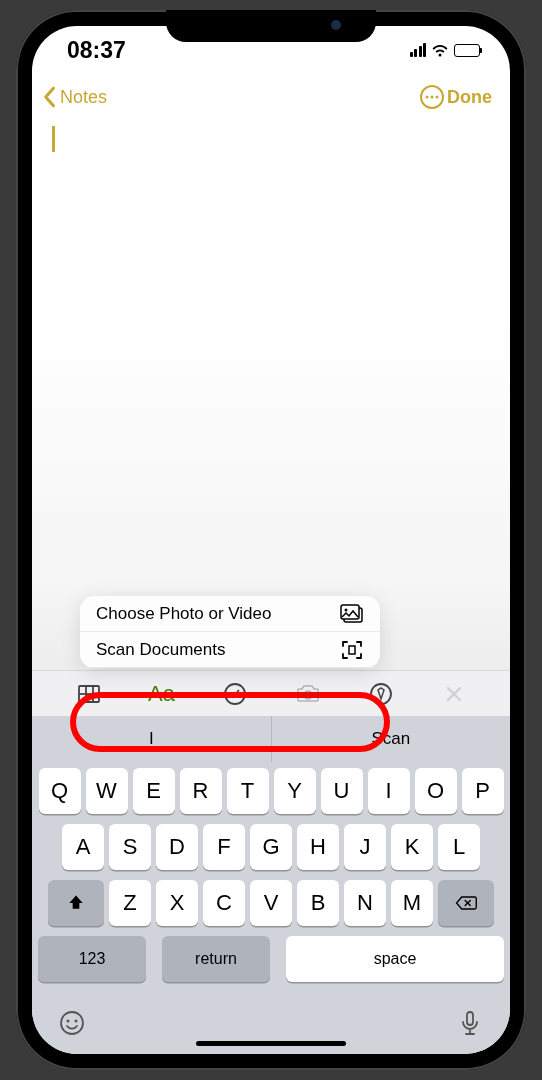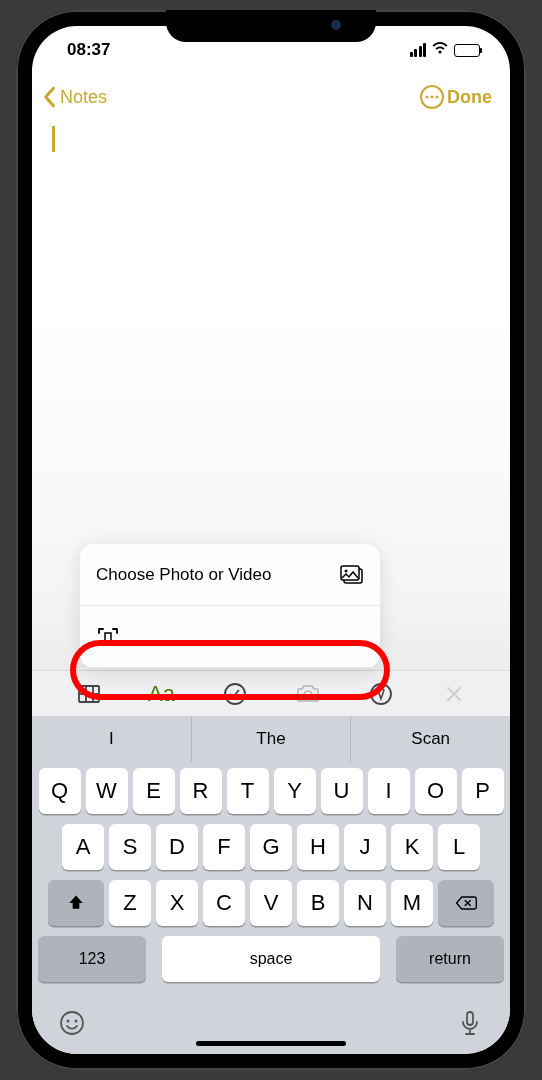--- a/index.html
+++ b/index.html
@@ -51,21 +51,21 @@
       height: 10px;
       border-radius: 50%;
       background: #1a2a4a;
     }
     .status-bar {
       height: 48px;
       display: flex;
       align-items: center;
       justify-content: space-between;
       padding: 0 30px 0 35px;
-      font-size: 17px;
+      font-size: 23px;
       font-weight: 600;
     }
     .status-right {
       display: flex;
       align-items: center;
       gap: 5px;
     }
     .signal-bars { display: flex; align-items: flex-end; gap: 1.5px; }
     .signal-bars span { width: 3px; background: #000; border-radius: 1px; }
     .signal-bars span:nth-child(1){height:5px;} .signal-bars span:nth-child(2){height:8px;}
@@ -102,21 +102,21 @@
       position: absolute;
       bottom: 2px;
       left: 48px;
       width: 300px;
       background: #fdfdfd;
       border-radius: 14px;
       box-shadow: 0 4px 20px rgba(0,0,0,0.12);
       overflow: visible;
     }
     .menu-item {
-      height: 62px;
+      height: 36px;
       display:flex;
       align-items:center;
       justify-content: space-between;
       padding: 0 16px;
       font-size: 17px;
       border-bottom: 1px solid #e8e8e8;
     }
     .menu-item:last-child { border-bottom: none; }
     .menu-ico svg { width: 24px; height: 20px; display:block; }
     .highlight-ring {
@@ -257,20 +257,21 @@
           <span class="menu-ico">
             <svg viewBox="0 0 24 20">
                 <rect x="4" y="4" width="18" height="14" rx="2" stroke="#000" stroke-width="1.5" fill="none"></rect>
                 <rect x="1" y="1" width="18" height="14" rx="2" stroke="#000" stroke-width="1.5" fill="#fff"></rect>
                 <circle cx="6" cy="6" r="1.5" fill="#000"></circle>
                 <path d="M2 13l4-4 3 3 4-5 5 6" stroke="#000" stroke-width="1.5" fill="none"></path>
               </svg>
           </span>
         </div>
         <div class="menu-item">
+          <span>Scan Documents</span>
           <span class="menu-ico">
             <svg viewBox="0 0 24 20">
                 <path d="M3 2v4M3 2h4M21 2v4M21 2h-4M3 18v-4M3 18h4M21 18v-4M21 18h-4" stroke="#000" stroke-width="1.8" fill="none" stroke-linecap="round"></path>
                 <rect x="9" y="6" width="6" height="8" stroke="#000" stroke-width="1.5" fill="none"></rect>
               </svg>
           </span>
         </div>
         <div class="highlight-ring"></div>
       </div>
     </div>
@@ -308,21 +309,20 @@
       <div class="fitem disabled">
         <svg viewBox="0 0 26 26">
             <path d="M7 7l12 12M19 7L7 19" stroke="#999" stroke-width="2.4" stroke-linecap="round"></path>
           </svg>
       </div>
     </div>
 
     <div class="keyboard">
       <div class="predict-row">
         <div class="pred">I</div>
-        <div class="pred">The</div>
         <div class="pred">Scan</div>
       </div>
       <div class="key-rows">
         <div class="krow" id="krow1">
             <div class="key">Q</div>
             <div class="key">W</div>
             <div class="key">E</div>
             <div class="key">R</div>
             <div class="key">T</div>
             <div class="key">Y</div>
@@ -357,22 +357,22 @@
             <div class="key">M</div>
             <div class="key special">
               <svg viewBox="0 0 28 20" width="24" height="18">
                 <path d="M9 3h15a2 2 0 012 2v10a2 2 0 01-2 2H9l-6-7z" stroke="#000" stroke-width="1.6" fill="none"></path>
                 <path d="M13 7l6 6M19 7l-6 6" stroke="#000" stroke-width="1.6" stroke-linecap="round"></path>
               </svg>
             </div>
           </div>
         <div class="krow r4">
           <div class="key k123">123</div>
+          <div class="key kreturn">return</div>
           <div class="key kspace">space</div>
-          <div class="key kreturn">return</div>
         </div>
       </div>
       <div class="kb-bottom">
         <span>
           <svg viewBox="0 0 28 28">
               <circle cx="14" cy="14" r="11" stroke="#555" stroke-width="1.8" fill="none"></circle>
               <circle cx="10" cy="12" r="1.5" fill="#555"></circle>
               <circle cx="18" cy="12" r="1.5" fill="#555"></circle>
               <path d="M9 17c1.3 1.8 3 2.7 5 2.7s3.7-.9 5-2.7" stroke="#555" stroke-width="1.8" fill="none" stroke-linecap="round"></path>
             </svg>

